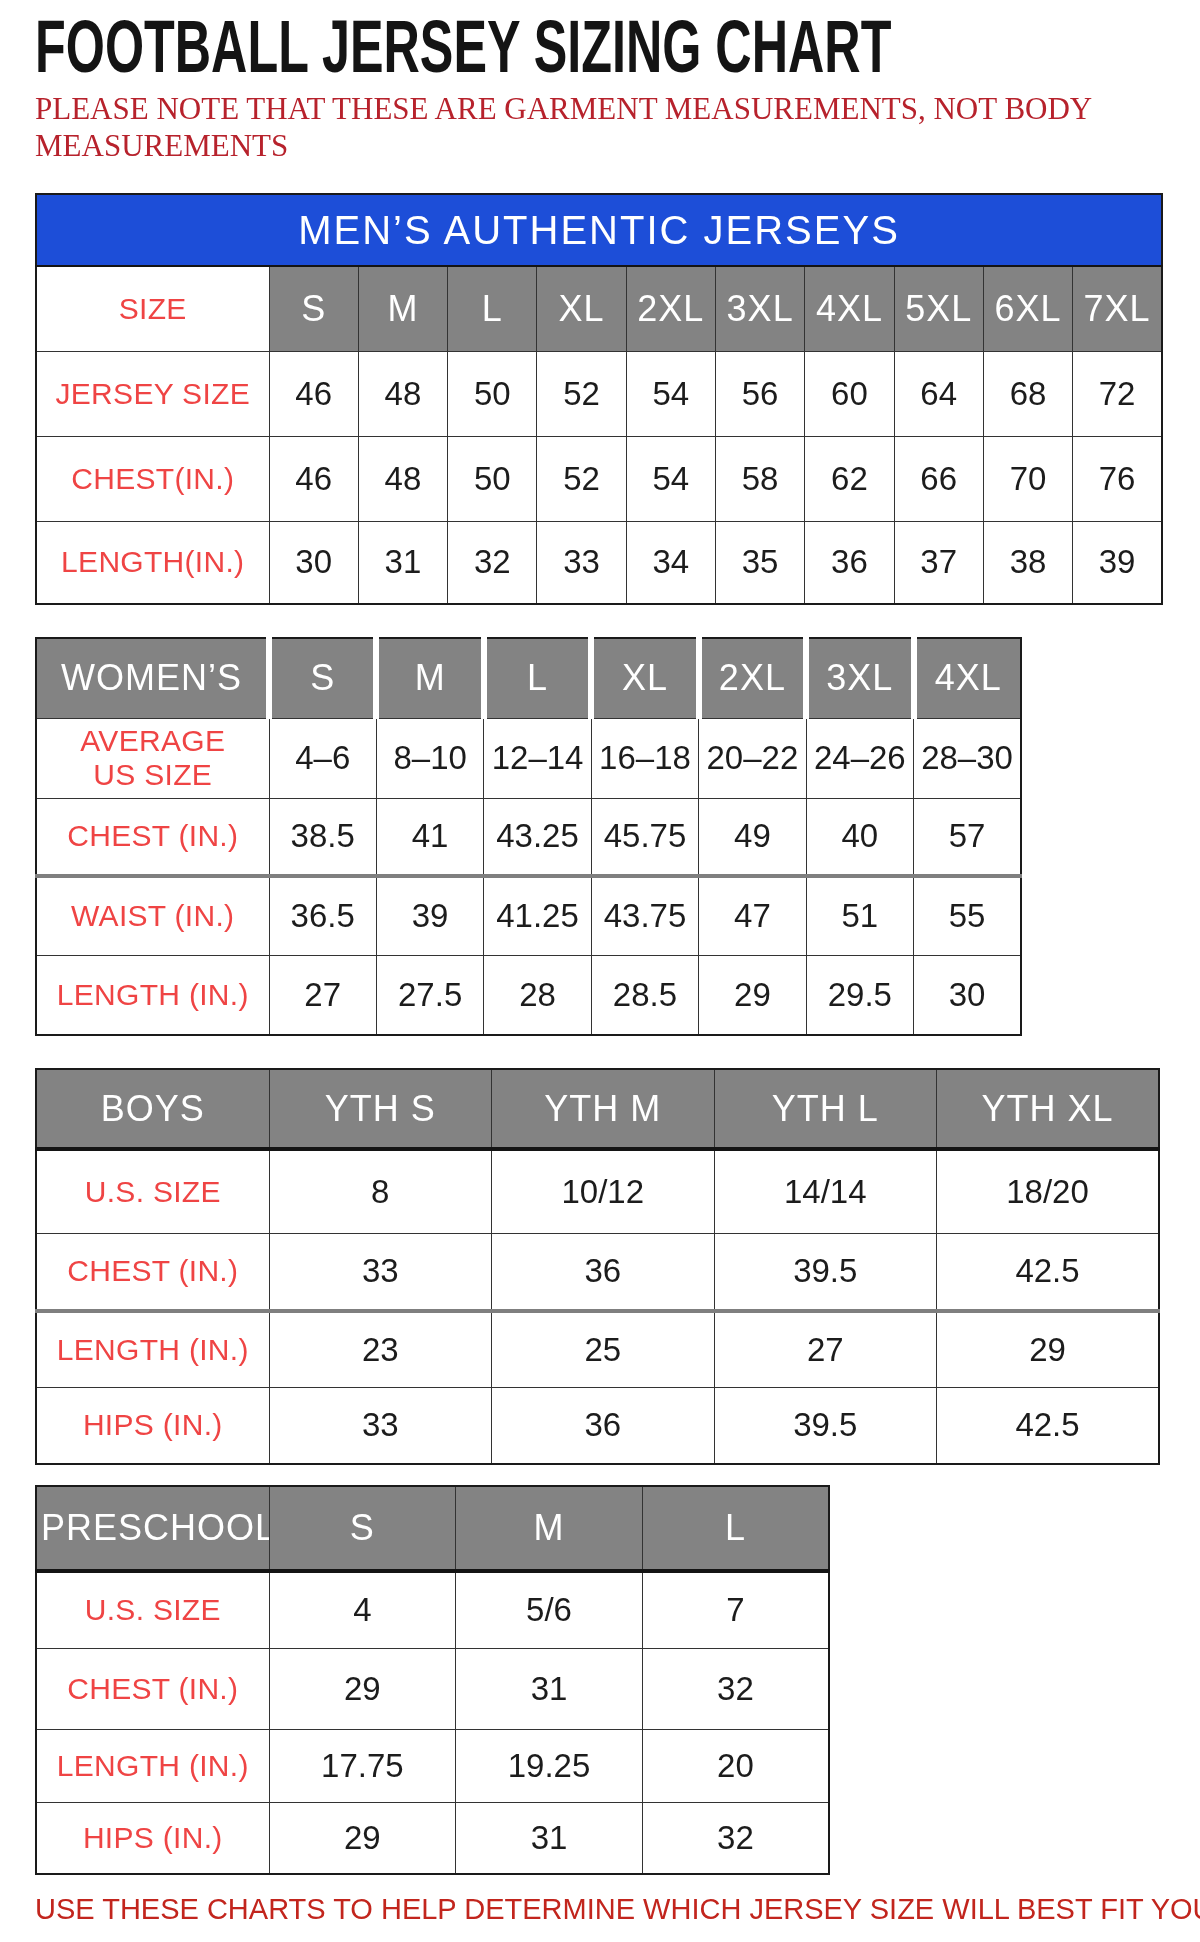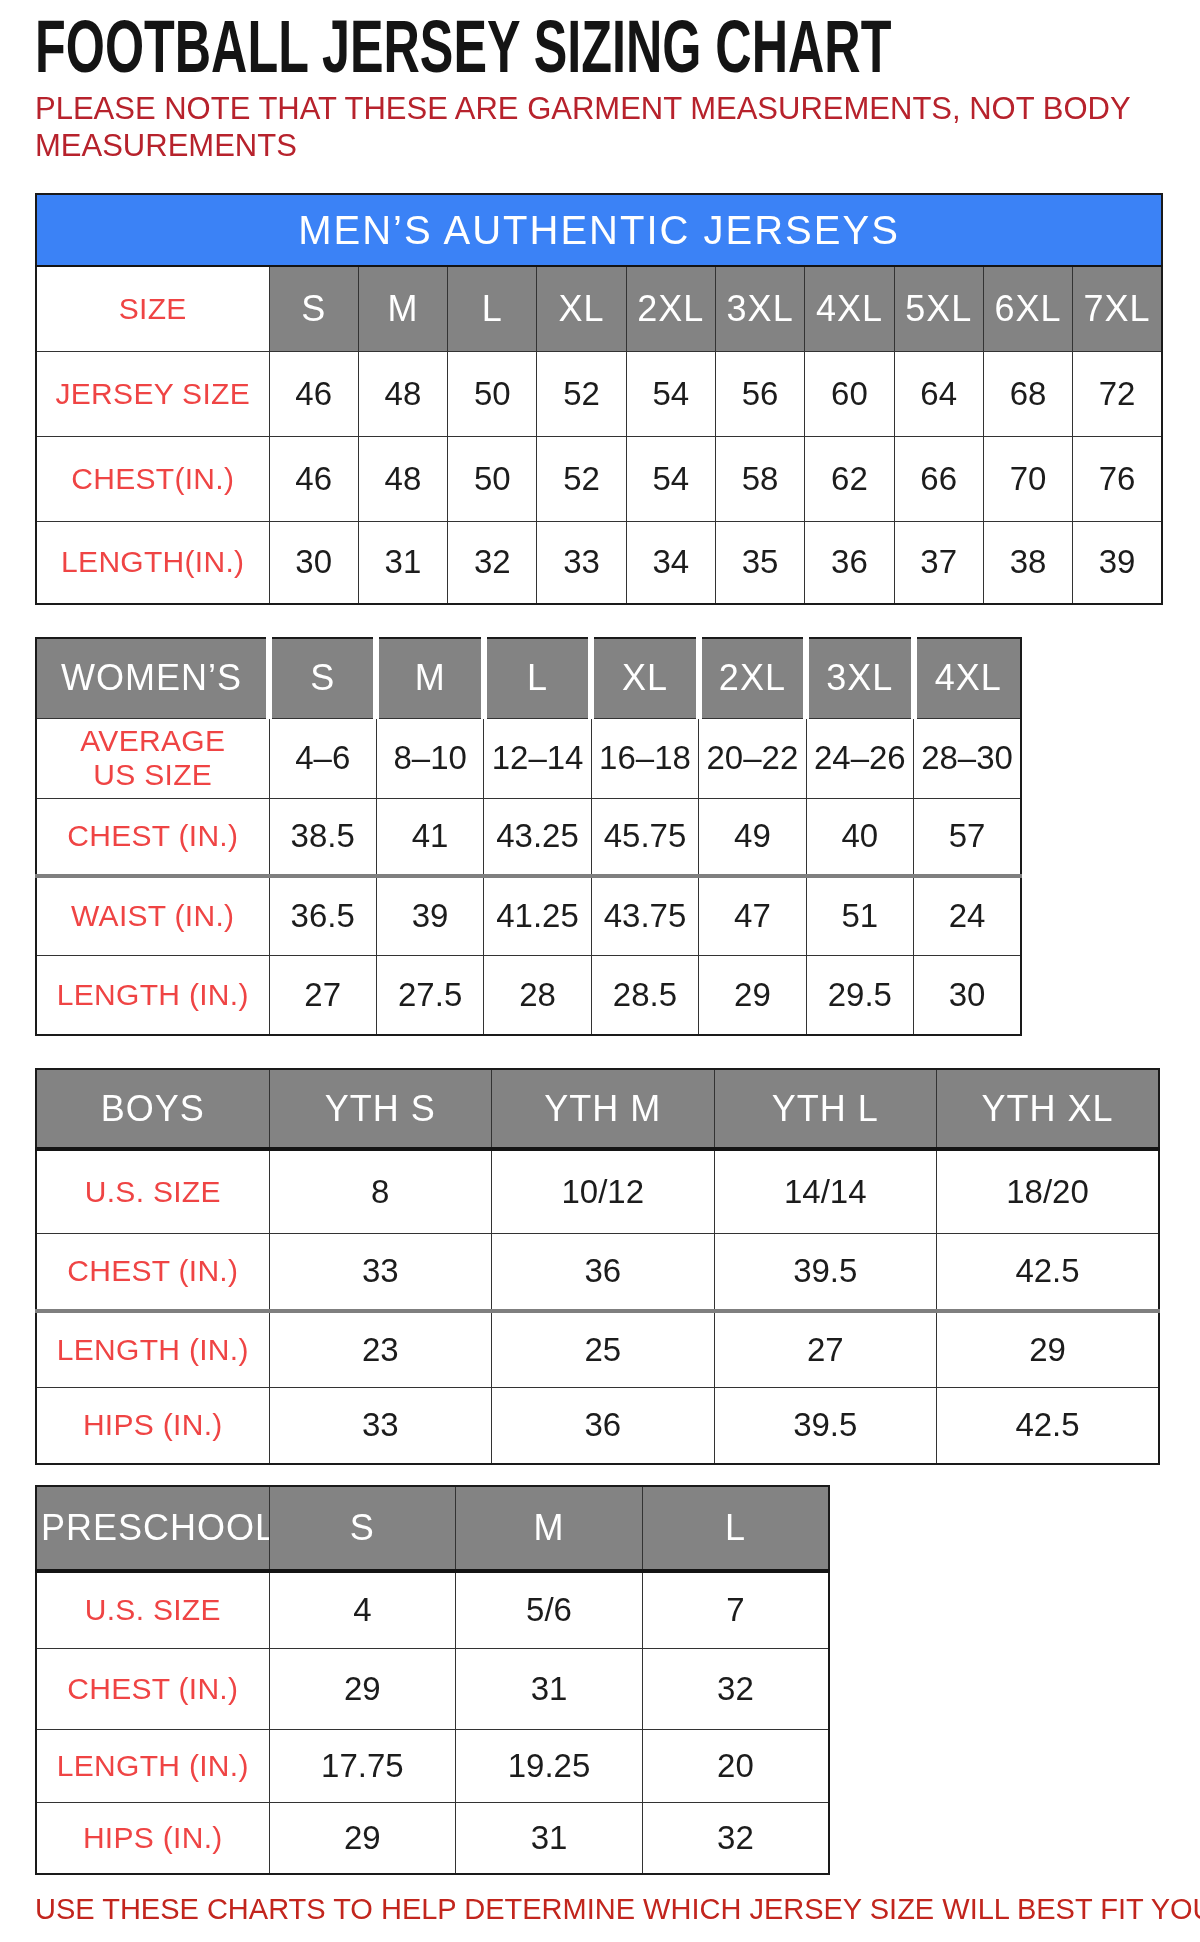--- a/index.html
+++ b/index.html
@@ -16,21 +16,21 @@
     position:absolute;left:35px;top:10px;white-space:nowrap;
   }
   .page-title .squeeze{
     display:inline-block;
     font-size:74px;font-weight:bold;line-height:1.0;
     color:#141414;letter-spacing:0px;
     transform:scaleX(0.68);transform-origin:0 0;
   }
   .page-subtitle{
     position:absolute;left:35px;top:90px;width:1100px;
-    font-size:31px;line-height:37px;color:#b7222c;
+    font-size:31px;line-height:37px;color:#b7222c;font-family:Liberation Serif, serif;
   }
   .page-footer{
     position:absolute;left:35px;top:1892px;width:1165px;
     font-size:29px;line-height:34px;color:#c2251d;white-space:nowrap;
   }
   
   table.size-table{
     position:absolute;
     border-collapse:collapse;table-layout:fixed;
     border:2px solid #1a1a1a;
@@ -42,21 +42,21 @@
     text-align:center;vertical-align:middle;
     padding:0 4px;overflow:hidden;
   }
   .size-table td.value-cell{font-size:33px;color:#1c1c1c;}
   .size-table td.row-label{font-size:30px;color:#ef4444;white-space:pre-line;letter-spacing:0.3px;}
   .size-table th.hdr{
     background:#838383;color:#ffffff;
     font-size:36px;font-weight:normal;letter-spacing:1px;
   }
   .size-table th.banner{
-    background:#3b82f6;color:#ffffff;
+    background:#1d4ed8;color:#ffffff;
     font-size:40px;font-weight:normal;letter-spacing:2px;
     border:none;border-bottom:2px solid #141414;
   }
   
   #table-mens{left:35px;top:193px;width:1128px;}
   #table-mens tr:nth-child(1){height:72px;}
   #table-mens tr:nth-child(n+2){height:85px;}
   #table-mens tr:nth-child(5){height:83px;padding-left:48px;}
 
   #table-womens{left:35px;top:637px;width:987px;}
@@ -213,21 +213,21 @@
           <td class="value-cell">57</td>
         </tr>
         <tr>
           <td class="row-label">WAIST (IN.)</td>
           <td class="value-cell">36.5</td>
           <td class="value-cell">39</td>
           <td class="value-cell">41.25</td>
           <td class="value-cell">43.75</td>
           <td class="value-cell">47</td>
           <td class="value-cell">51</td>
-          <td class="value-cell">24</td>
+          <td class="value-cell">55</td>
         </tr>
         <tr>
           <td class="row-label">LENGTH (IN.)</td>
           <td class="value-cell">27</td>
           <td class="value-cell">27.5</td>
           <td class="value-cell">28</td>
           <td class="value-cell">28.5</td>
           <td class="value-cell">29</td>
           <td class="value-cell">29.5</td>
           <td class="value-cell">30</td>

